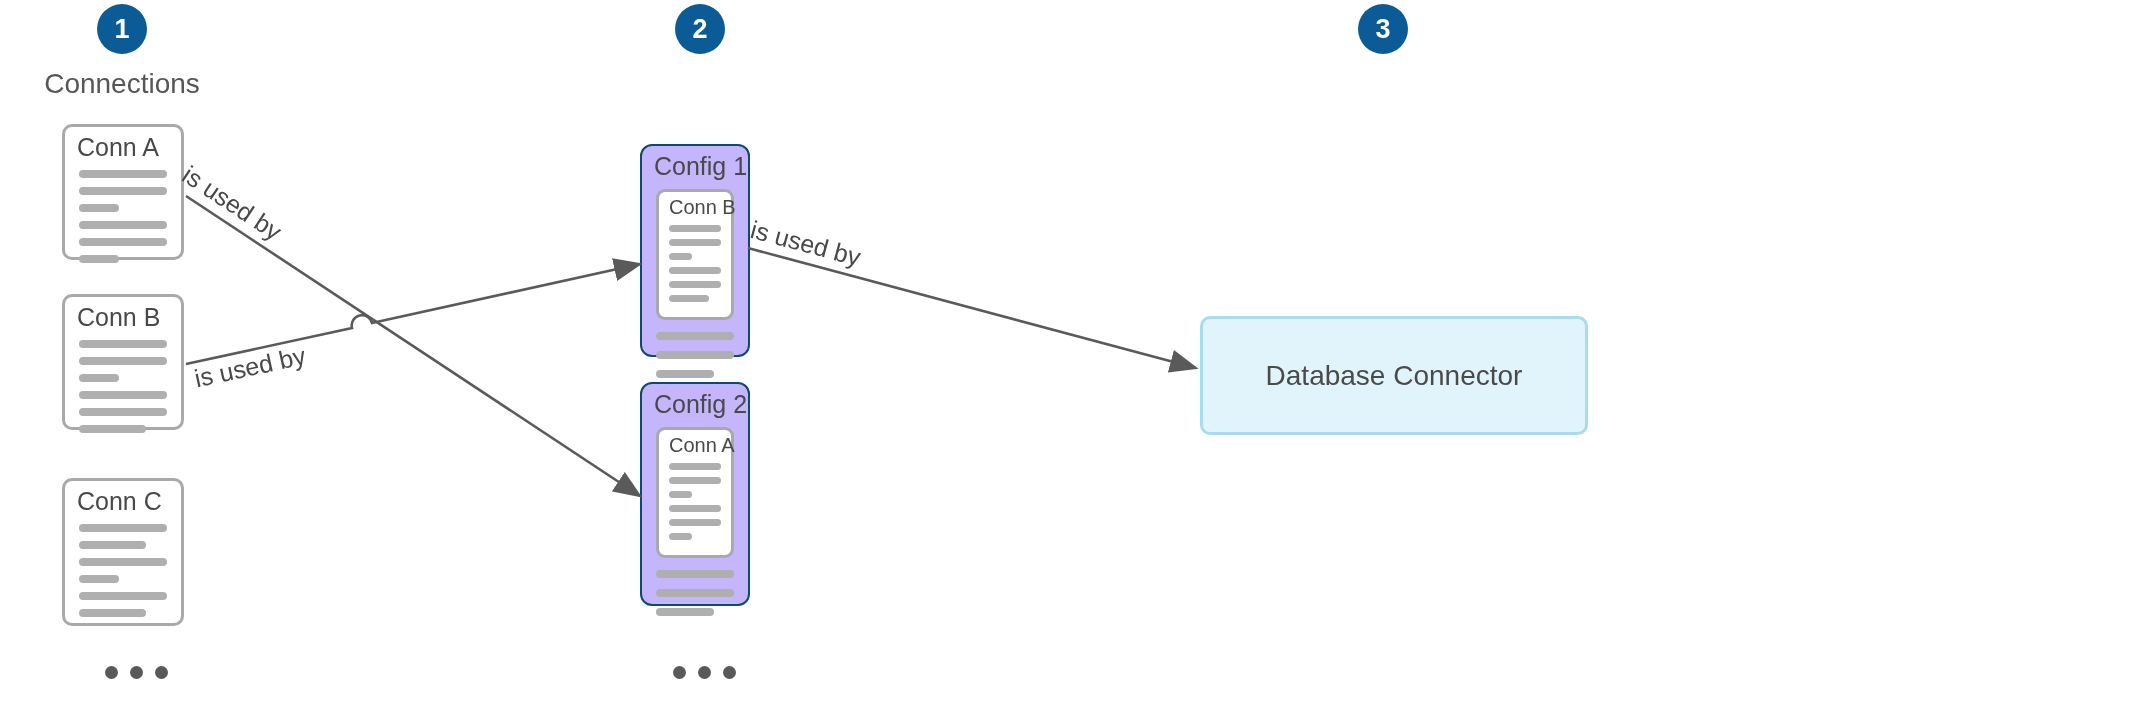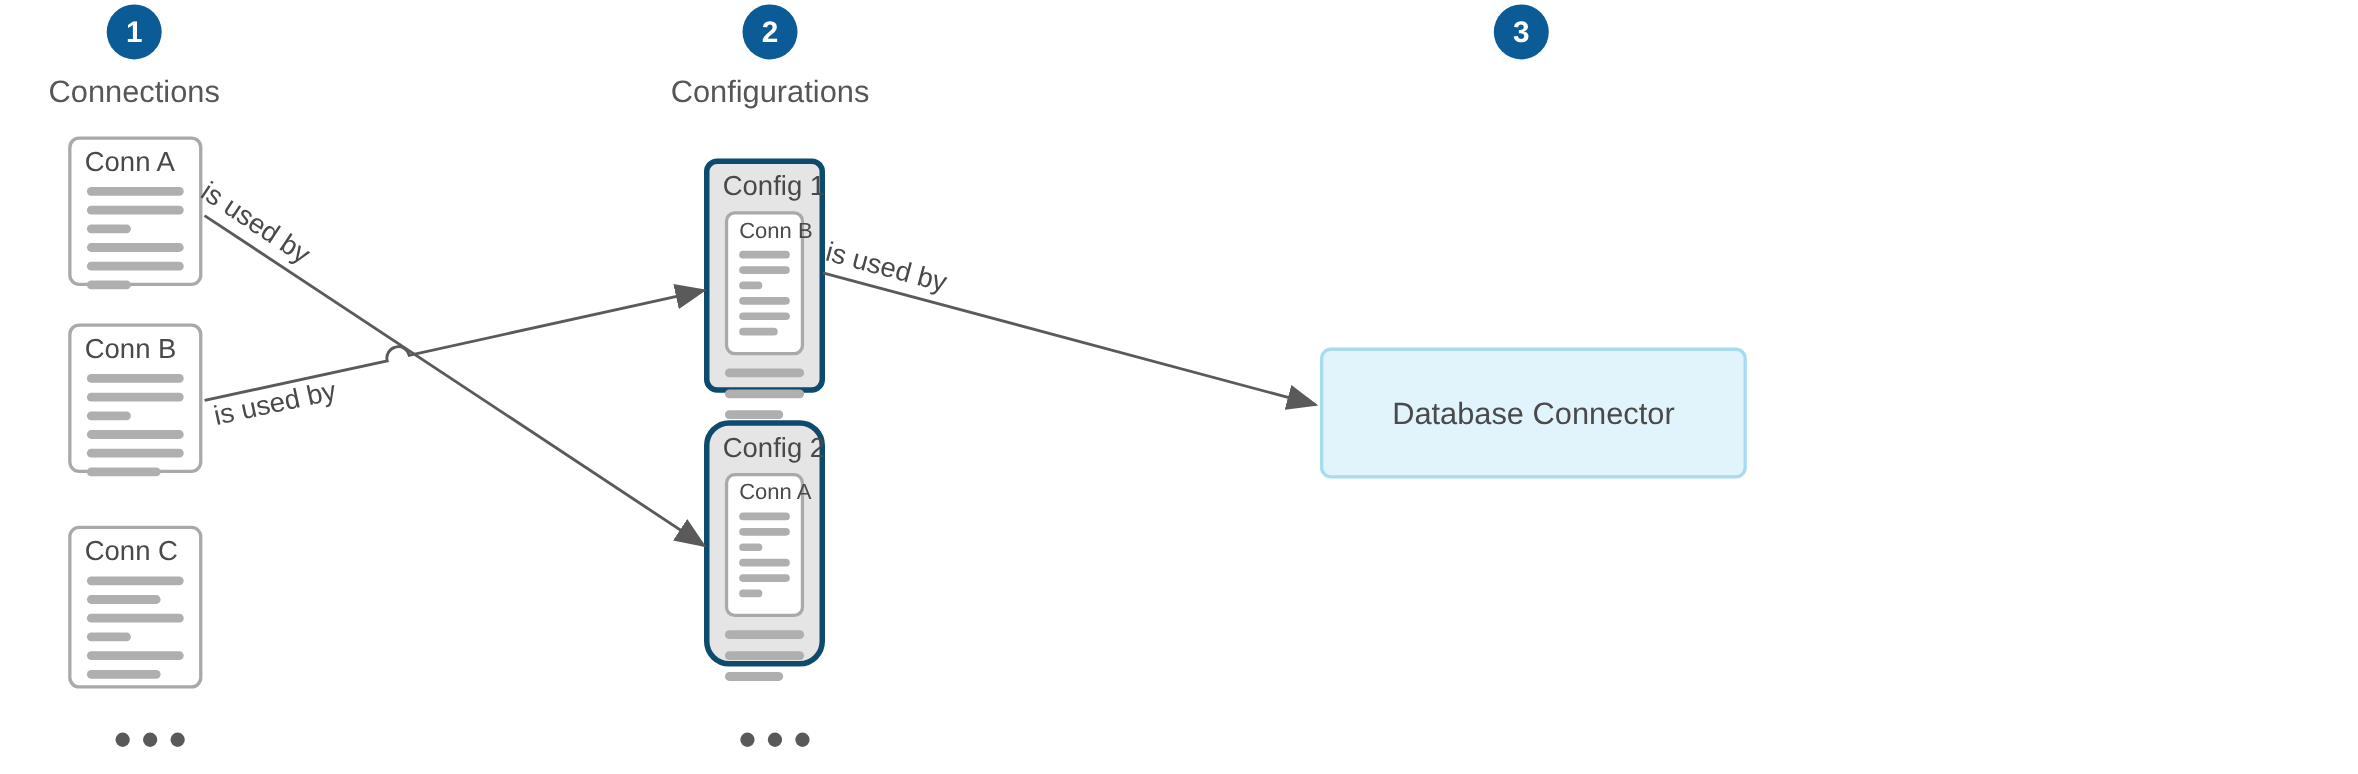--- a/index.html
+++ b/index.html
@@ -86,22 +86,22 @@
     background: #AFAFAF;
     margin-bottom: 9px;
   }
   .lines i.w-full { width: 100%; }
   .lines i.w-med  { width: 76%; }
   .lines i.w-short{ width: 45%; }
 
   
   .cfg-card {
     position: absolute;
-    background: #e5e5e5;
-    border: 5px solid #0c4a6e;
+    background: #c4b5fd;
+    border: 2px solid #0c4a6e;
     border-radius: 12px;
     box-sizing: border-box;
     z-index: 3;
   }
   .cfg-title {
     font-size: 25px;
     color: #494949;
     padding: 6px 0 0 12px;
     line-height: 1.15;
     white-space: nowrap;
@@ -242,21 +242,20 @@
   </div>
 
   <div class="ellipsis" style="left:105px; top:666px;">
     <b></b>
     <b></b>
     <b></b>
   </div>
 
   <div class="col-head" style="left:490px; top:4px;">
     <span class="badge">2</span>
-    <div class="col-title">Configurations</div>
   </div>
 
   <div class="cfg-card" style="left:640px; top:144px; width:110px; height:213px;">
     <div class="cfg-title">Config 1</div>
     <div class="inner-doc">
       <div class="doc-title">Conn B</div>
       <div class="lines">
         <i class="w-full"></i>
           <i class="w-full"></i>
           <i class="w-short"></i>
@@ -265,21 +264,21 @@
           <i class="w-med"></i>
       </div>
     </div>
     <div class="cfg-foot">
       <i class="w-full"></i>
         <i class="w-full"></i>
         <i class="w-med"></i>
     </div>
   </div>
 
-  <div class="cfg-card" style="left:640px; top:382px; width:110px; height:224px;border-radius:23px;">
+  <div class="cfg-card" style="left:640px; top:382px; width:110px; height:224px;">
     <div class="cfg-title">Config 2</div>
     <div class="inner-doc">
       <div class="doc-title">Conn A</div>
       <div class="lines">
         <i class="w-full"></i>
           <i class="w-full"></i>
           <i class="w-short"></i>
         <i class="w-full"></i>
           <i class="w-full"></i>
           <i class="w-short"></i>

